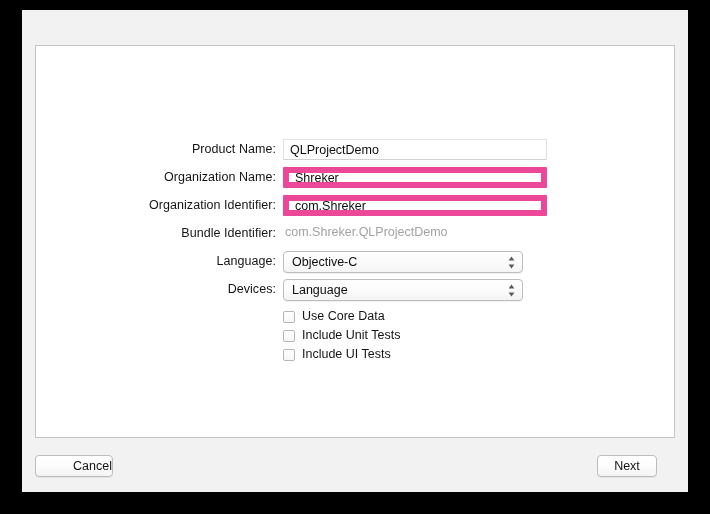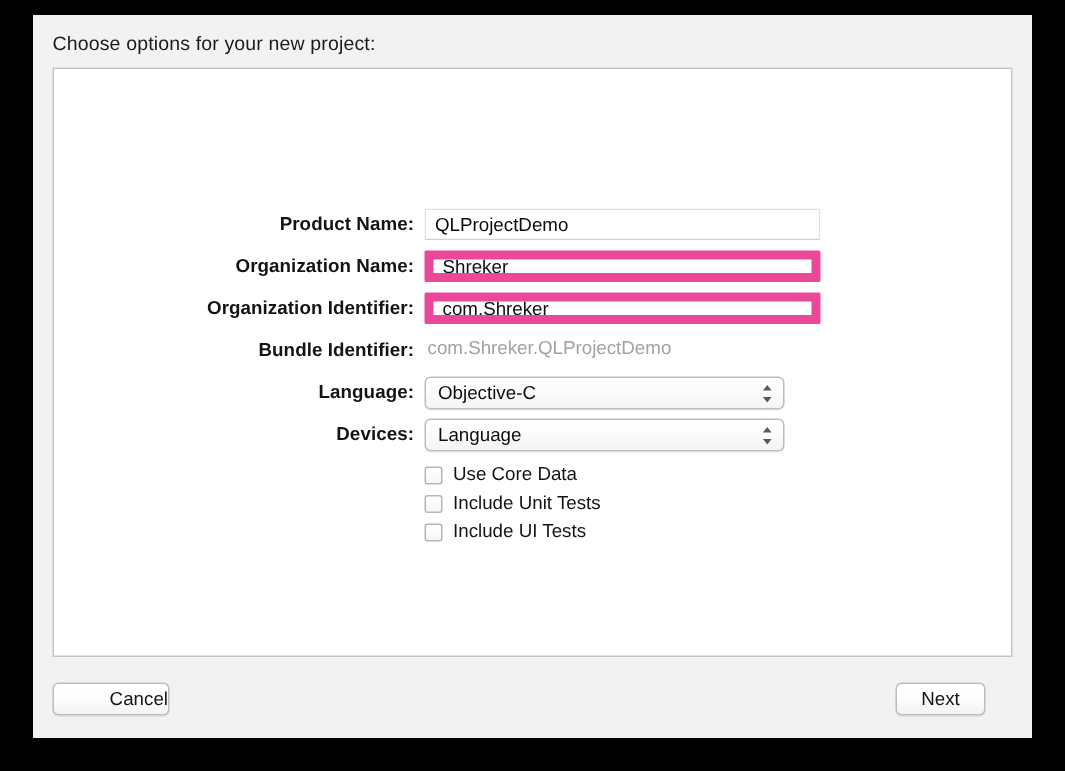--- a/index.html
+++ b/index.html
@@ -68,21 +68,20 @@
 
   .label {
     position: absolute;
     right: 412px;     
     top: 3px;
     font-size: 12.5px;
     color: #141414;
     text-align: left;
     white-space: nowrap;
     letter-spacing: 0.05px;
-    font-weight: bold;
   }
 
   .field {
     position: absolute;
     left: 261px;
     top: 0;
     width: 264px;
     height: 21px;
     box-sizing: border-box;
     background: #ffffff;
@@ -184,21 +183,20 @@
   }
   #btn-cancel   { left: 13px;  top: 445px; width: 78px; text-align: right; }
   #btn-previous { left: 486px; top: 445px; width: 79px; }
   #btn-next     { left: 575px; top: 445px; width: 60px; }
 </style>
 </head>
 <body>
 
 <div id="window">
 
-  <div id="title-bar">Choose options for your new project:</div>
 
   <div id="panel"></div>
 
   <div id="form">
       <div class="row" style="top: 129px;">
         <div class="label">Product Name:</div>
         <input type="text" class="field faint" value="QLProjectDemo" style="">
       </div>
       <div class="row" style="top: 157px;">
         <div class="label">Organization Name:</div>

